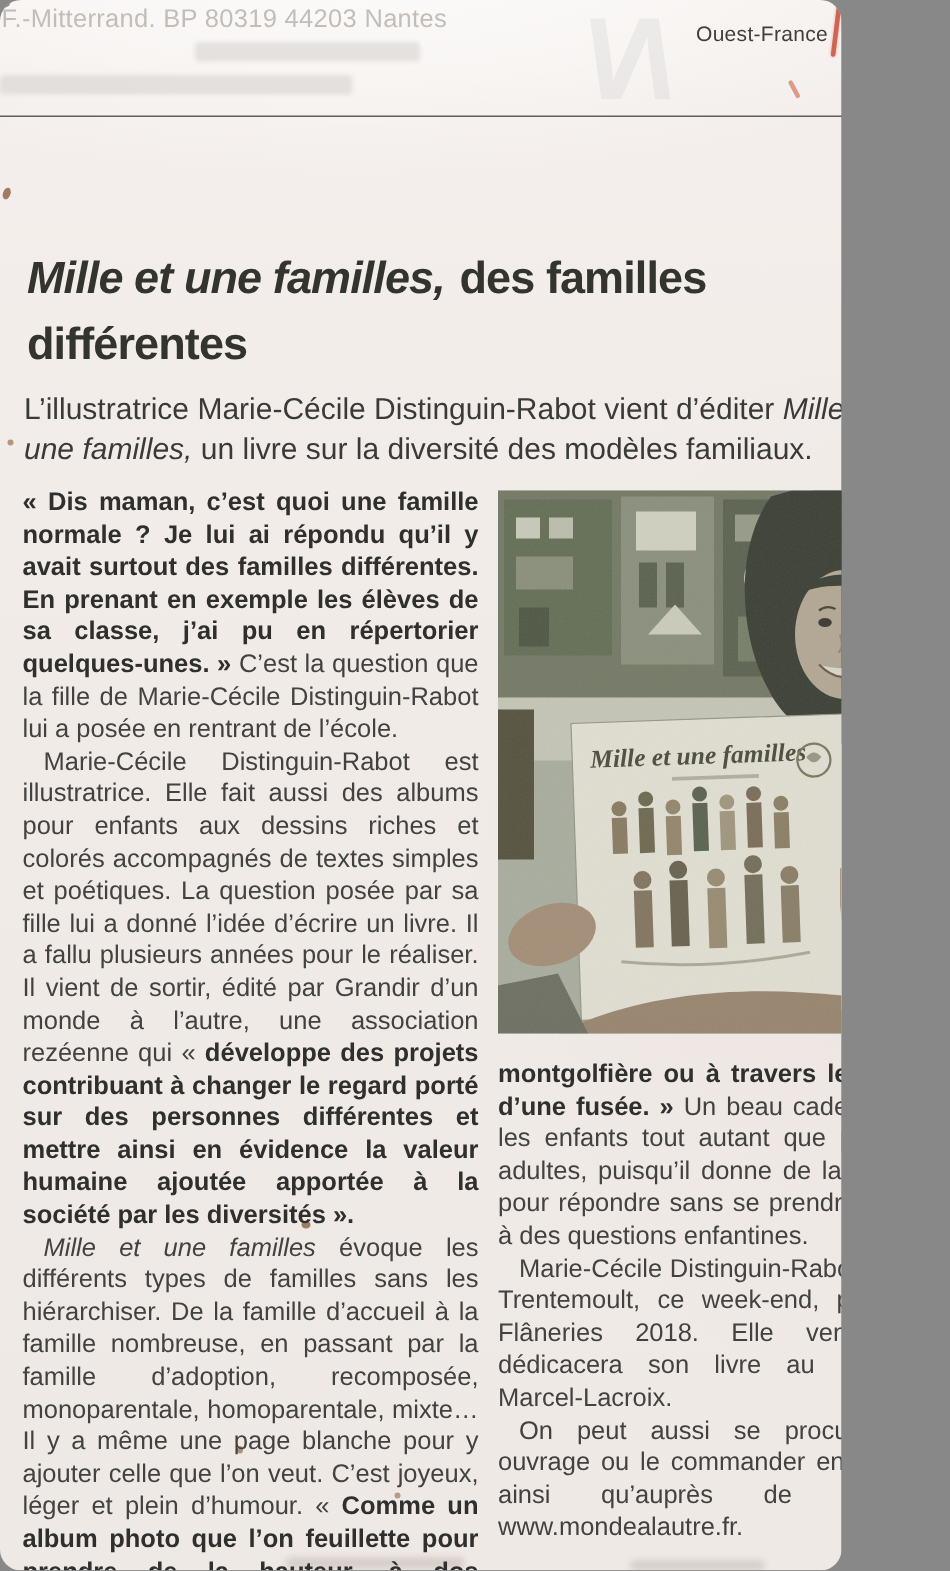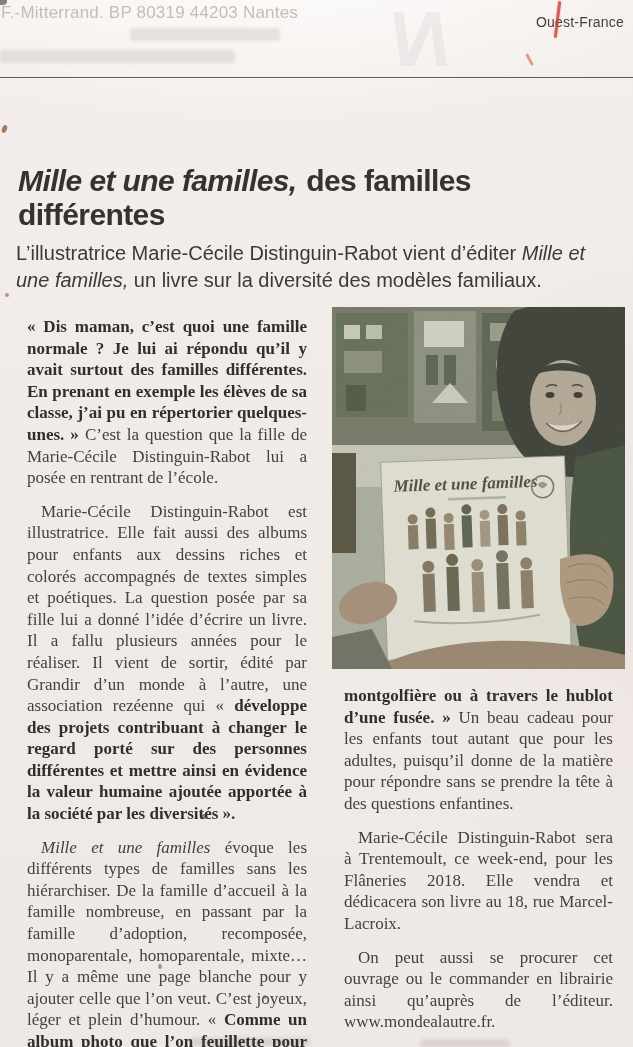--- a/index.html
+++ b/index.html
@@ -1,22 +1,22 @@
 <!DOCTYPE html>
 <html lang="fr"><head>
 <meta charset="utf-8">
 <style>
   html,body{margin:0;padding:0;background:#888;}
   .page{
-    position:relative;width:633px;height:1047px;overflow:hidden;
+    position:relative;width:561px;height:1047px;overflow:hidden;
     background:
       radial-gradient(ellipse 760px 260px at 42% -40px, rgba(255,255,255,.9), rgba(255,255,255,0) 62%),
       radial-gradient(ellipse 400px 500px at 105% 55%, rgba(228,218,214,.35), rgba(228,218,214,0) 70%),
       linear-gradient(#f4efec 0%, #f1ebe8 45%, #efe9e6 100%);
-    font-family:"Liberation Sans", sans-serif;color:#3f3f3f;
+    font-family:"Liberation Sans", sans-serif;color:#3f3f3f;border-radius:14px;
   }
   
   .faded-address{position:absolute;top:3px;left:1px;font-size:17px;letter-spacing:.2px;color:#c3bdb8;}
   .faded-bar{position:absolute;background:rgba(205,200,195,.45);filter:blur(1.5px);border-radius:3px;}
   .bar1{top:28px;left:130px;width:150px;height:13px;}
   .bar2{top:50px;left:0px;width:235px;height:13px;}
   .ghost-n{position:absolute;top:-6px;left:392px;font-size:78px;font-weight:700;
     color:rgba(100,100,115,.08);transform:scaleX(-1) skewX(-8deg);}
   .masthead{position:absolute;top:9px;right:9px;text-align:center;font-size:14px;line-height:27px;color:#413f3c;letter-spacing:.2px;}
   .rule{position:absolute;top:77px;left:0;width:633px;border-top:1.6px solid rgba(58,58,54,.8);}
@@ -29,28 +29,28 @@
   .sp2{left:5px;top:293px;width:4px;height:4px;background:#a97f5d;opacity:.8;}
   .sp3{left:201px;top:814px;width:6px;height:5px;background:#8f6b48;opacity:.85;}
   .sp4{left:158px;top:964px;width:4px;height:5px;background:#97714f;opacity:.75;}
   .sp5{left:263px;top:995px;width:4px;height:4px;background:#a0795a;opacity:.7;}
   .sp6{left:0px;top:0px;width:7px;height:5px;background:#6d6257;opacity:.8;border-radius:0 0 4px 0;}
   .smudge{position:absolute;background:rgba(150,140,128,.28);filter:blur(2px);border-radius:4px;}
   .sm1{left:190px;top:1038px;width:120px;height:8px;}
   .sm2{left:420px;top:1040px;width:90px;height:7px;}
   
   .content{position:absolute;top:0;left:0;width:633px;padding:80px 8px 0 15px;box-sizing:border-box;}
-  h1{margin:84px 0 0 3px;font-size:30px;line-height:34px;font-weight:700;color:#34342e;letter-spacing:-.6px;}
+  h1{margin:84px 0 0 3px;font-size:30px;line-height:44px;font-weight:700;color:#34342e;letter-spacing:-.6px;}
   h1 .it{font-style:italic;margin-right:2px;}
   .standfirst{margin:8px 0 0 1px;width:585px;font-size:20px;line-height:27px;color:#3a3a38;}
   .standfirst .it{font-style:italic;}
   .columns{display:flex;gap:13px;margin-top:10px;}
   .col-left{width:304px;}
   .col-right{width:293px;}
-  p.body{margin:12px;font-size:17px;line-height:21.6px;text-align:justify;color:#424240;hyphens:auto;font-family:Liberation Serif, serif;-webkit-hyphens:auto;}
+  p.body{margin:0;font-size:17px;line-height:21.6px;text-align:justify;color:#424240;hyphens:auto;-webkit-hyphens:auto;}
   p.body b{font-weight:700;color:#2f2f2d;}
   p.indent{text-indent:14px;}
   .bt{font-style:italic;}
   figure{margin:0;}
   .photo-frame{width:293px;height:362px;margin-top:3px;background:#9aa092;}
   figcaption{margin:7px 0 0 2px;width:272px;font-style:italic;font-size:16.5px;line-height:19.5px;color:#4a4a48;}
   .col-right .cont{margin-top:16px;}
 </style>
 </head>
 <body>

